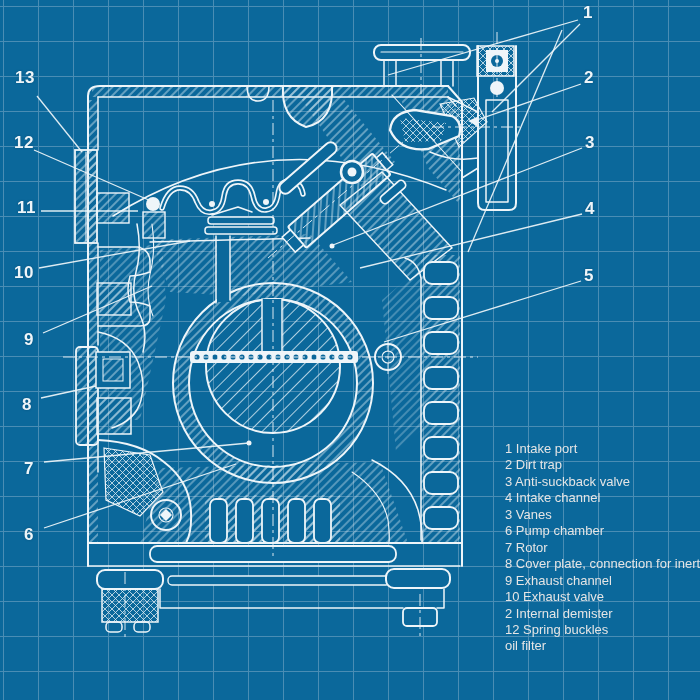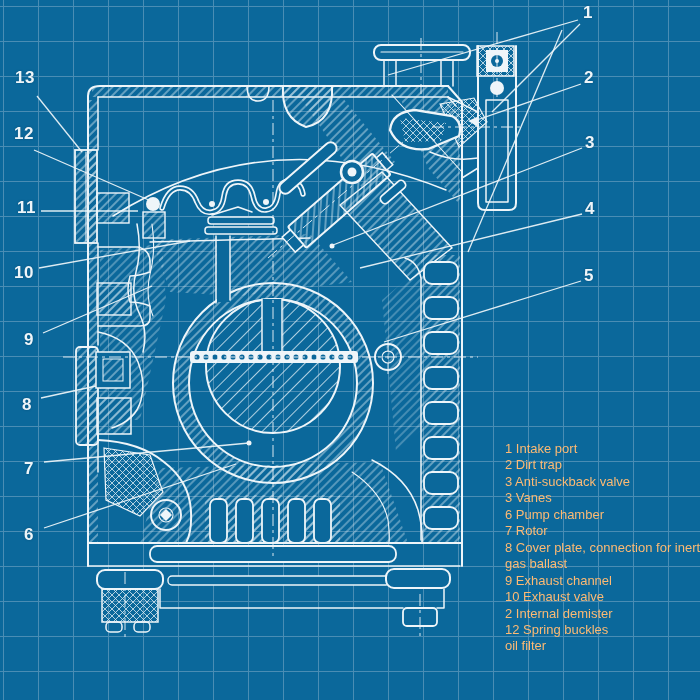--- a/index.html
+++ b/index.html
@@ -27,21 +27,21 @@
   .leader{stroke:var(--line);stroke-width:1.3;fill:none;opacity:.93;}
   .hl{stroke:#d9eaf3;stroke-width:1;opacity:.85;}
   .hl2{stroke:#d9eaf3;stroke-width:1;opacity:.8;}
   .callout{
     position:absolute;color:var(--line);font-weight:bold;
     font-size:17px;line-height:20px;letter-spacing:.5px;
     text-shadow:0 0 2px rgba(5,60,95,.6);
   }
   .legend{
     position:absolute;left:505px;top:441px;width:196px;
-    color:#fdba74;font-size:13px;line-height:16.45px;
+    color:#e5e5e5;font-size:13px;line-height:16.45px;
   }
   .legend-line{white-space:nowrap;}
 </style>
 </head>
 <body>
 
 <svg viewBox="0 0 700 700" width="700" height="700">
   <defs>
     <pattern id="h1" patternUnits="userSpaceOnUse" width="6" height="6" patternTransform="rotate(45)">
       <line class="hl" x1="3" y1="0" x2="3" y2="6"></line>
@@ -285,30 +285,30 @@
 <div class="callout" style="left:584px;top:68px">2</div>
 <div class="callout" style="left:585px;top:133px">3</div>
 <div class="callout" style="left:585px;top:199px">4</div>
 <div class="callout" style="left:584px;top:266px">5</div>
 <div class="callout" style="left:24px;top:525px">6</div>
 <div class="callout" style="left:24px;top:459px">7</div>
 <div class="callout" style="left:22px;top:395px">8</div>
 <div class="callout" style="left:24px;top:330px">9</div>
 <div class="callout" style="left:14px;top:263px">10</div>
 <div class="callout" style="left:17px;top:198px">11</div>
-<div class="callout" style="left:14px;top:124px">12</div>
+<div class="callout" style="left:14px;top:133px">12</div>
 <div class="callout" style="left:15px;top:68px">13</div>
 
 <div class="legend">
   <div class="legend-line">1 Intake port</div>
   <div class="legend-line">2 Dirt trap</div>
   <div class="legend-line">3 Anti-suckback valve</div>
+  <div class="legend-line">4 Intake channel</div>
   <div class="legend-line">3 Vanes</div>
   <div class="legend-line">6 Pump chamber</div>
   <div class="legend-line">7 Rotor</div>
   <div class="legend-line">8 Cover plate, connection for inert</div>
-  <div class="legend-line">gas ballast</div>
   <div class="legend-line">9 Exhaust channel</div>
   <div class="legend-line">10 Exhaust valve</div>
   <div class="legend-line">2 Internal demister</div>
   <div class="legend-line">12 Spring buckles</div>
   <div class="legend-line">oil filter</div>
 </div>
 
 </body></html>

